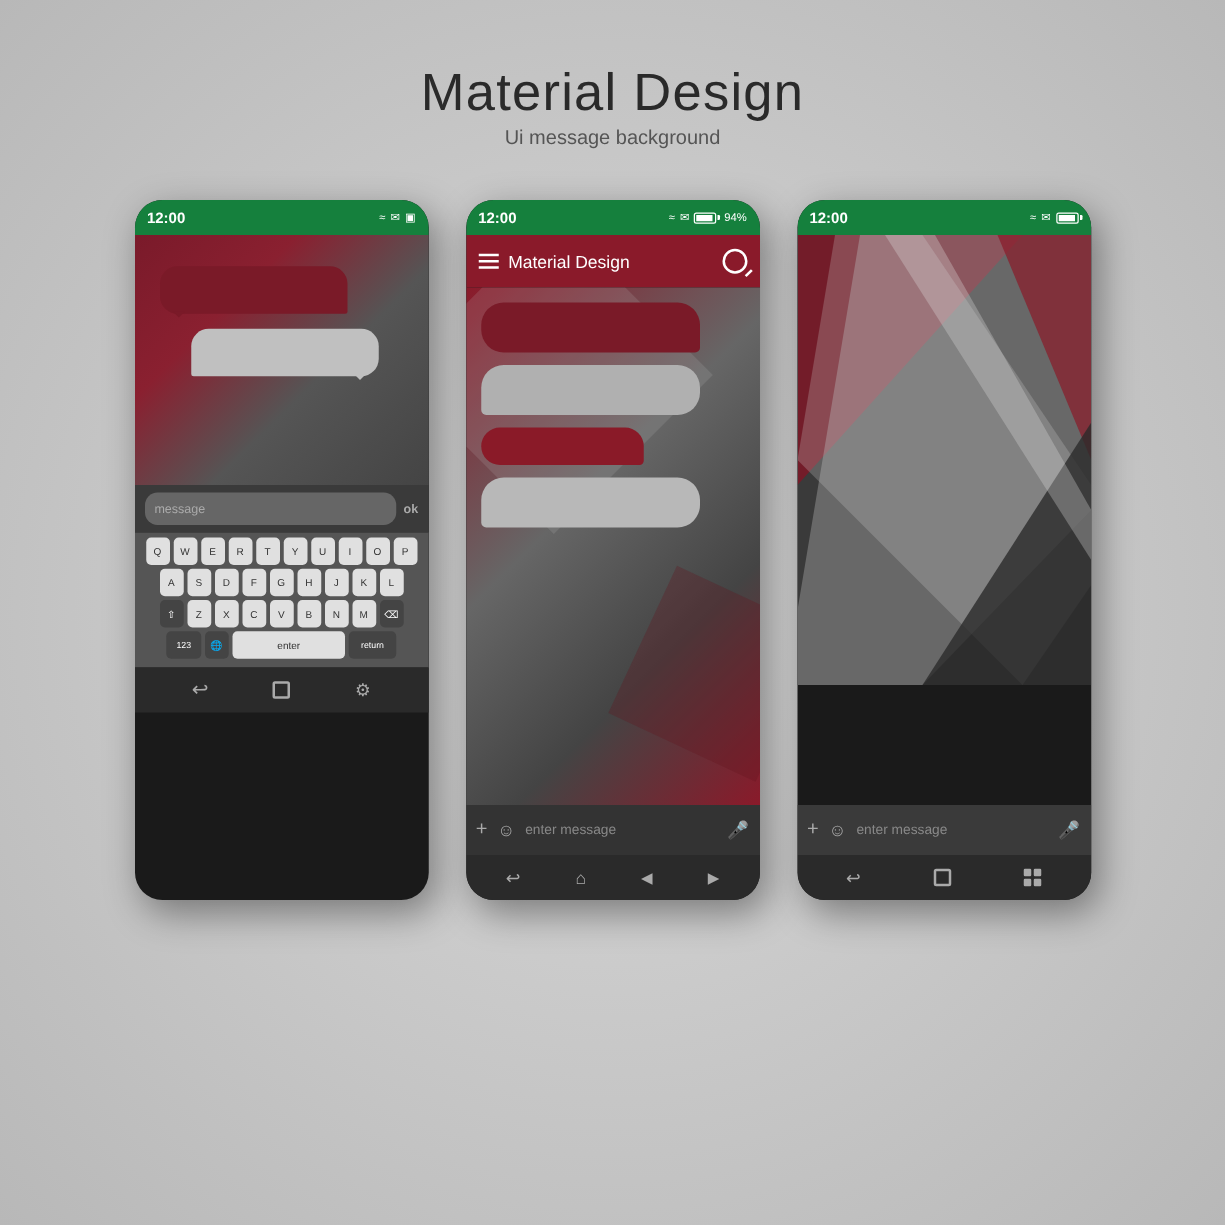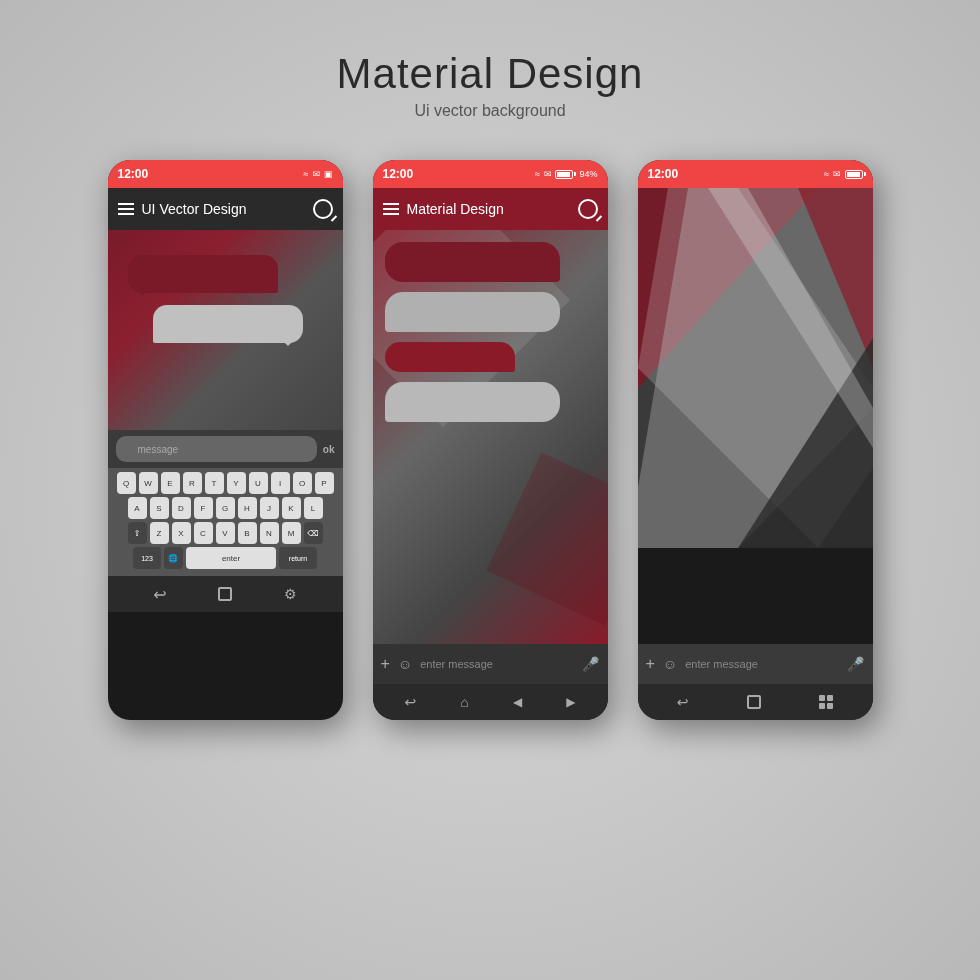--- a/index.html
+++ b/index.html
@@ -48,21 +48,21 @@
       border-radius: 22px;
       overflow: hidden;
       display: flex;
       flex-direction: column;
       box-shadow: 6px 10px 30px rgba(0,0,0,0.4);
       position: relative;
     }
 
     
     .status-bar {
-      background: #ef4444;
+      background: #15803d;
       height: 28px;
       display: flex;
       align-items: center;
       justify-content: space-between;
       padding: 0 10px;
       flex-shrink: 0;
     }
     .status-time {
       color: #fff;
       font-size: 12px;
@@ -397,54 +397,45 @@
     .nav-grid { display: grid; grid-template-columns: 1fr 1fr; gap: 2px; }
     .nav-grid-cell { width: 6px; height: 6px; background: #aaa; border-radius: 1px; }
   </style>
 </head>
 <body>
 
 <div style="width:980px;height:747px;display:flex;flex-direction:column;align-items:center;">
 
   <div class="header">
     <h1>Material Design</h1>
-    <p>Ui vector background</p>
+    <p>Ui message background</p>
   </div>
 
   <div class="phones-row">
 
     <div class="phone phone1">
 
       <div class="status-bar">
         <span class="status-time">12:00</span>
         <div class="status-icons">
           <span>≈</span>
           <span>✉</span>
           <span>▣</span>
         </div>
       </div>
 
-      <div class="app-bar">
-        <div class="hamburger-icon">
-          <span></span>
-            <span></span>
-            <span></span>
-        </div>
-        <span class="app-bar-title">UI Vector Design</span>
-        <div class="search-icon-btn"></div>
-      </div>
 
       <div class="chat-area">
         <div class="bubble-sent"></div>
         <div class="bubble-received"></div>
       </div>
 
       <div class="msg-input-area">
         <div class="msg-input-box">
-          <span style="color:#aaa;font-size:10px;margin-left:14px;">message</span>
+          <span style="color:#aaa;font-size:10px;">message</span>
         </div>
         <span class="msg-ok-btn">ok</span>
       </div>
 
       <div class="keyboard">
 
         <div class="kb-row">
           <div class="kb-key">Q</div>
           <div class="kb-key">W</div>
           <div class="kb-key">E</div>

